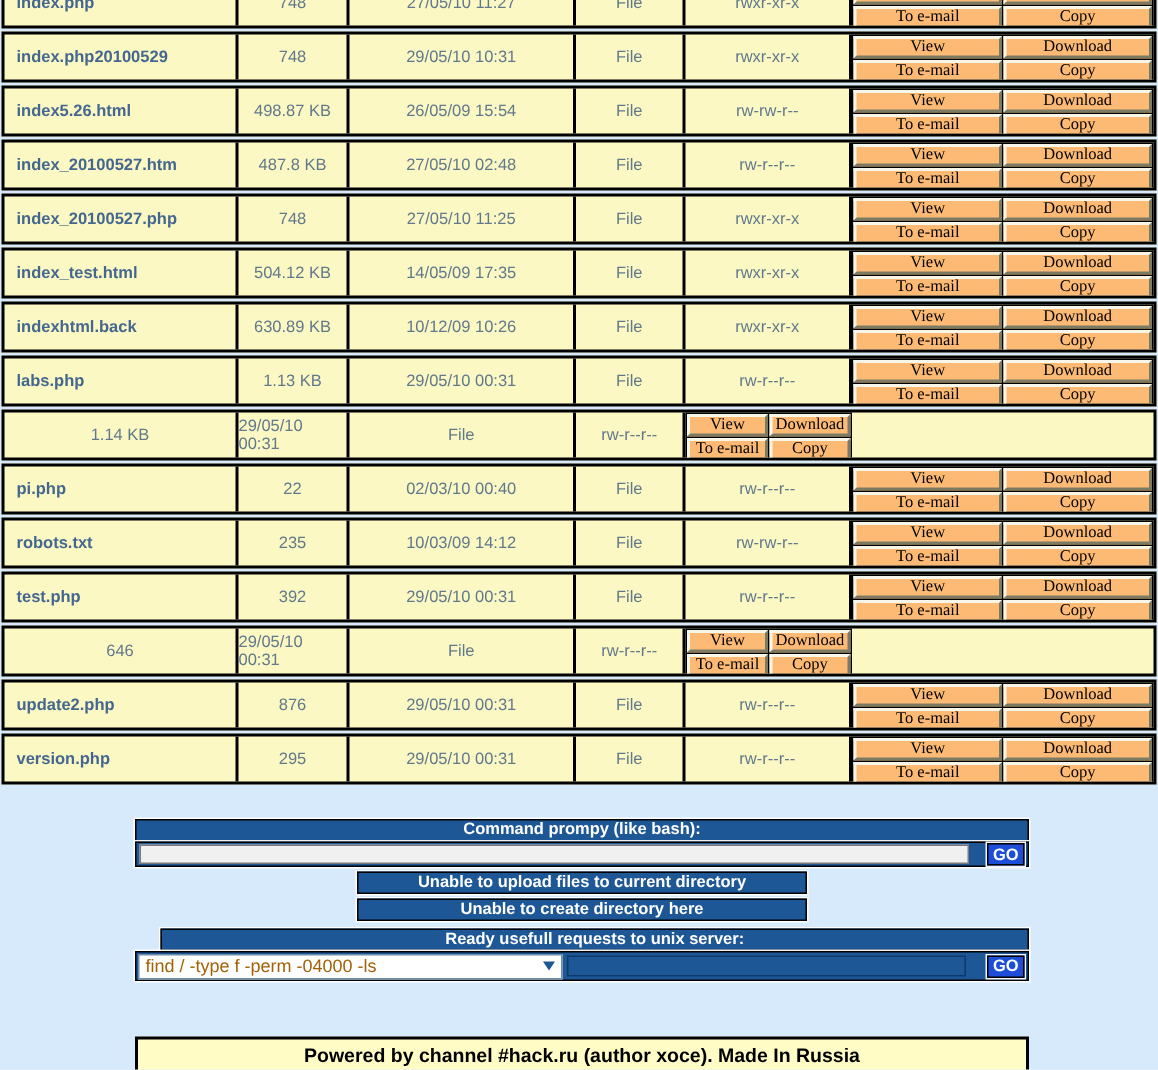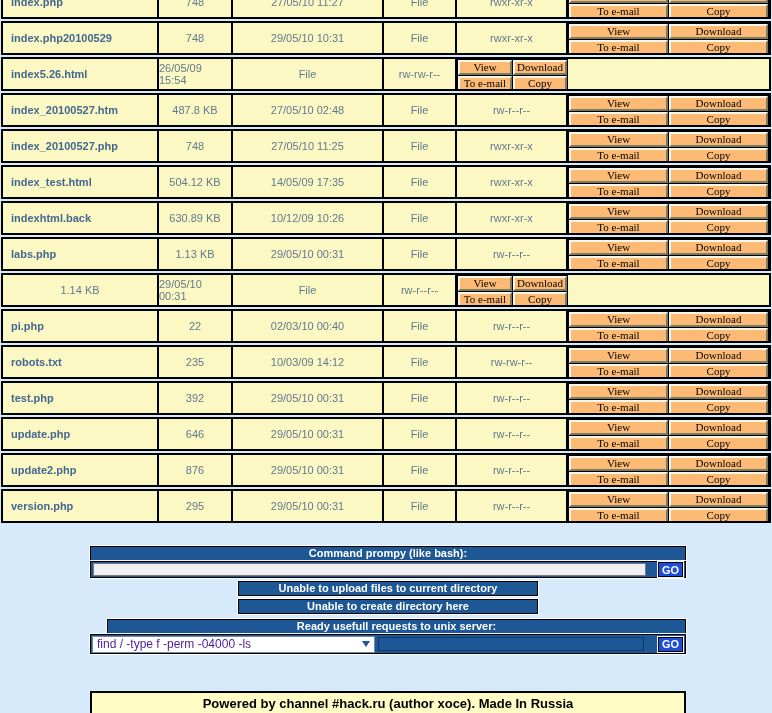--- a/index.html
+++ b/index.html
@@ -56,21 +56,21 @@
   }
   .hdr2{margin-top:5px;margin-left:17px;}
   .selrow{
     box-sizing:border-box;height:20px;background:#1D5796;
     border:1px solid #000;box-shadow:0 0 0 1px rgba(255,255,255,.95);
     display:flex;align-items:center;padding:1px;margin-top:0;
   }
   .selectbox{
     box-sizing:border-box;flex:0 0 283px;height:17px;background:#fff;
     border:1px solid #6E8CA8;display:flex;align-items:center;
-    font-size:12px;color:#4c1d95;padding-left:4px;cursor:pointer;position:relative;
+    font-size:12px;color:#a16207;padding-left:4px;cursor:pointer;position:relative;
   }
   .selarrow{position:absolute;right:4px;top:4px;width:0;height:0;
     border-left:4px solid transparent;border-right:4px solid transparent;
     border-top:6px solid #1D5796;}
   .darkinput{
     flex:1;height:14px;box-sizing:border-box;margin-left:3px;margin-right:14px;
     background:#1D5796;border:1px solid #0E3A6B;
   }
 
   
@@ -113,20 +113,21 @@
           <button class="abtn">View</button>
           <button class="abtn">Download</button>
           <button class="abtn">To e-mail</button>
           <button class="abtn">Copy</button>
         </div>
       </div>
       <div class="frow">
         <div class="cell c-name">
           <a class="fname">index5.26.html</a>
         </div>
+        <div class="cell">498.87 KB</div>
         <div class="cell">26/05/09 15:54</div>
         <div class="cell">File</div>
         <div class="cell">rw-rw-r--</div>
         <div class="cell c-actions">
           <button class="abtn">View</button>
           <button class="abtn">Download</button>
           <button class="abtn">To e-mail</button>
           <button class="abtn">Copy</button>
         </div>
       </div>
@@ -256,23 +257,20 @@
         <div class="cell">File</div>
         <div class="cell">rw-r--r--</div>
         <div class="cell c-actions">
           <button class="abtn">View</button>
           <button class="abtn">Download</button>
           <button class="abtn">To e-mail</button>
           <button class="abtn">Copy</button>
         </div>
       </div>
       <div class="frow">
-        <div class="cell c-name">
-          <a class="fname">update.php</a>
-        </div>
         <div class="cell">646</div>
         <div class="cell">29/05/10 00:31</div>
         <div class="cell">File</div>
         <div class="cell">rw-r--r--</div>
         <div class="cell c-actions">
           <button class="abtn">View</button>
           <button class="abtn">Download</button>
           <button class="abtn">To e-mail</button>
           <button class="abtn">Copy</button>
         </div>

